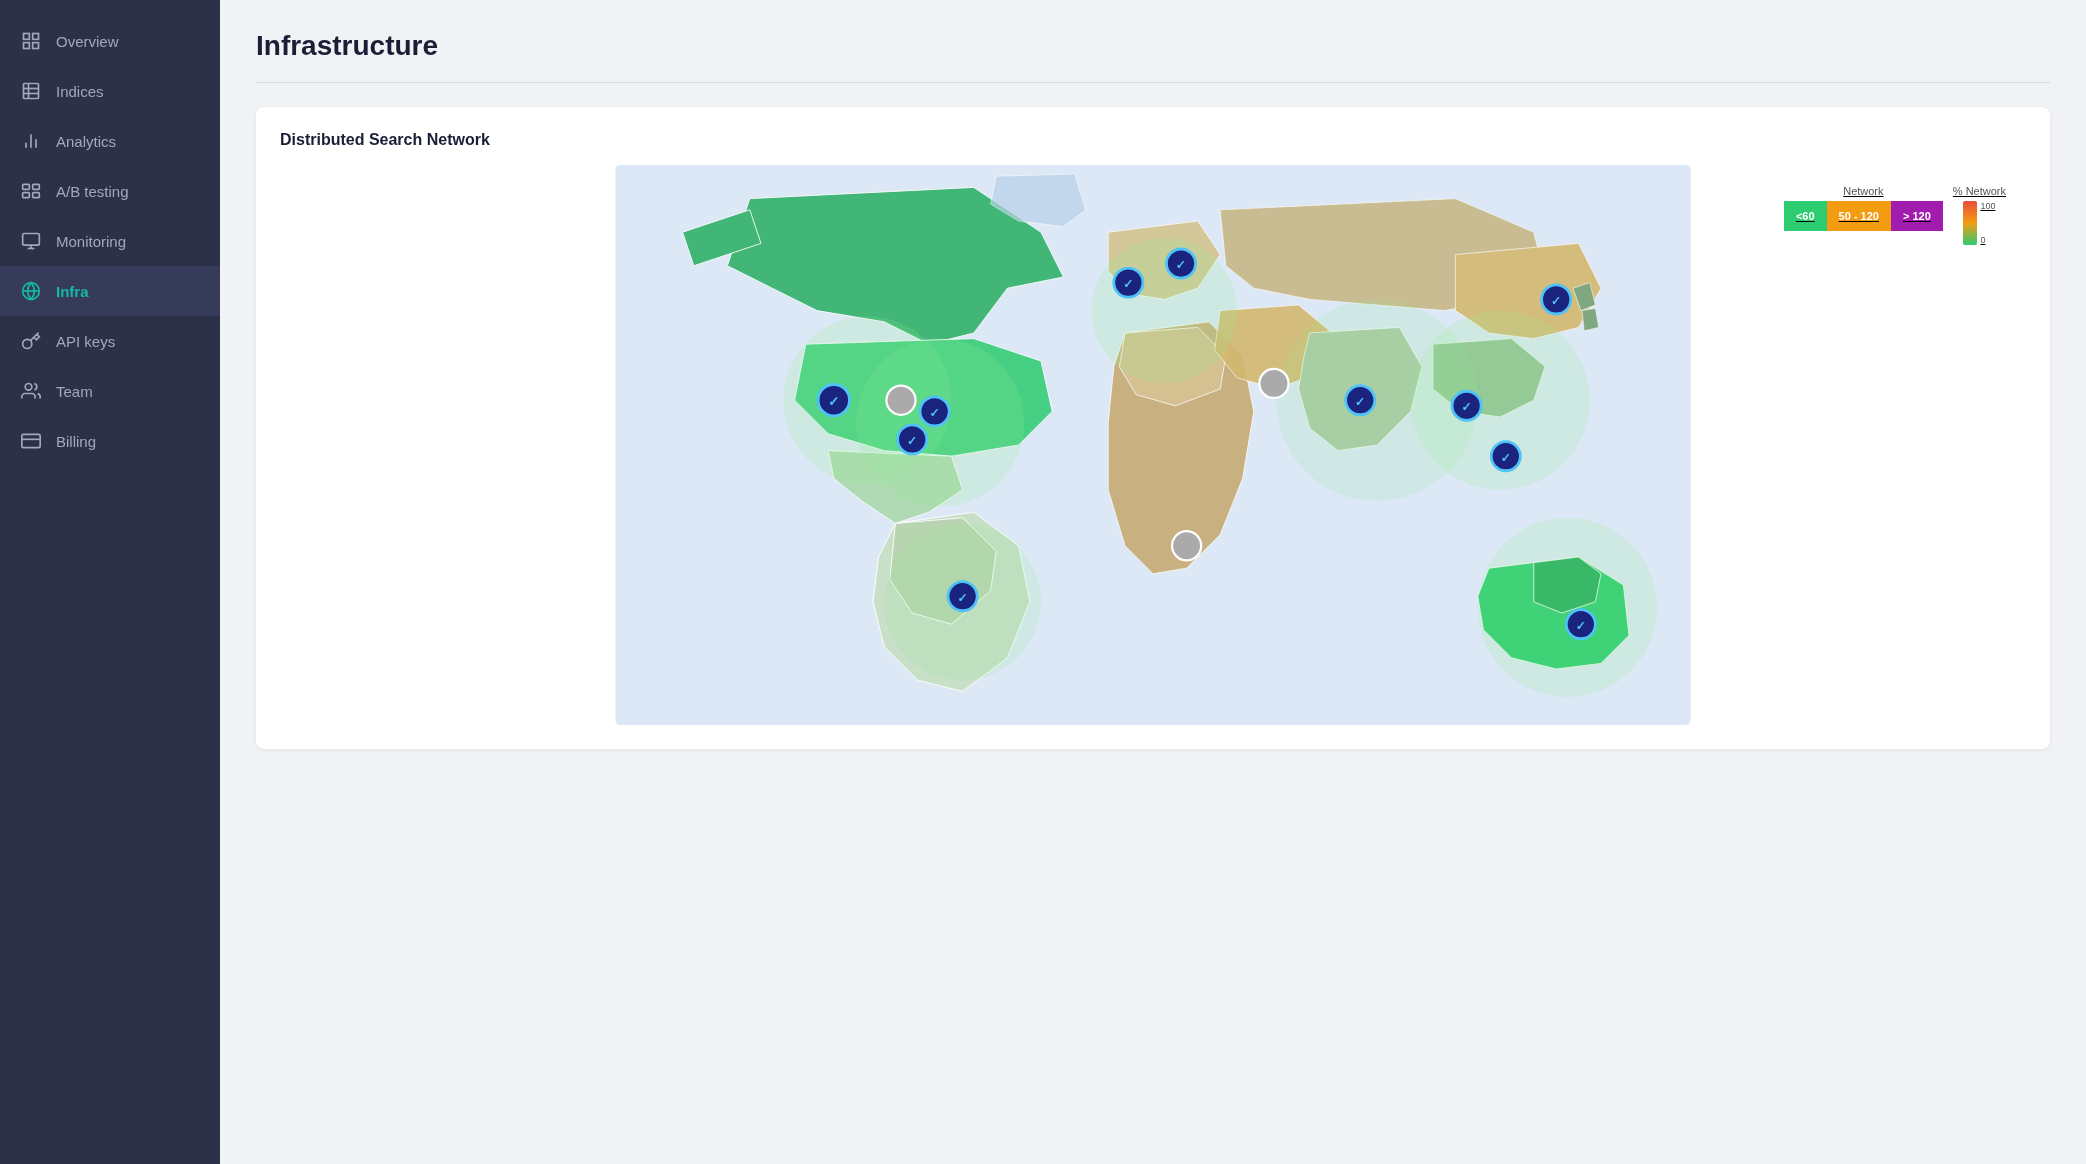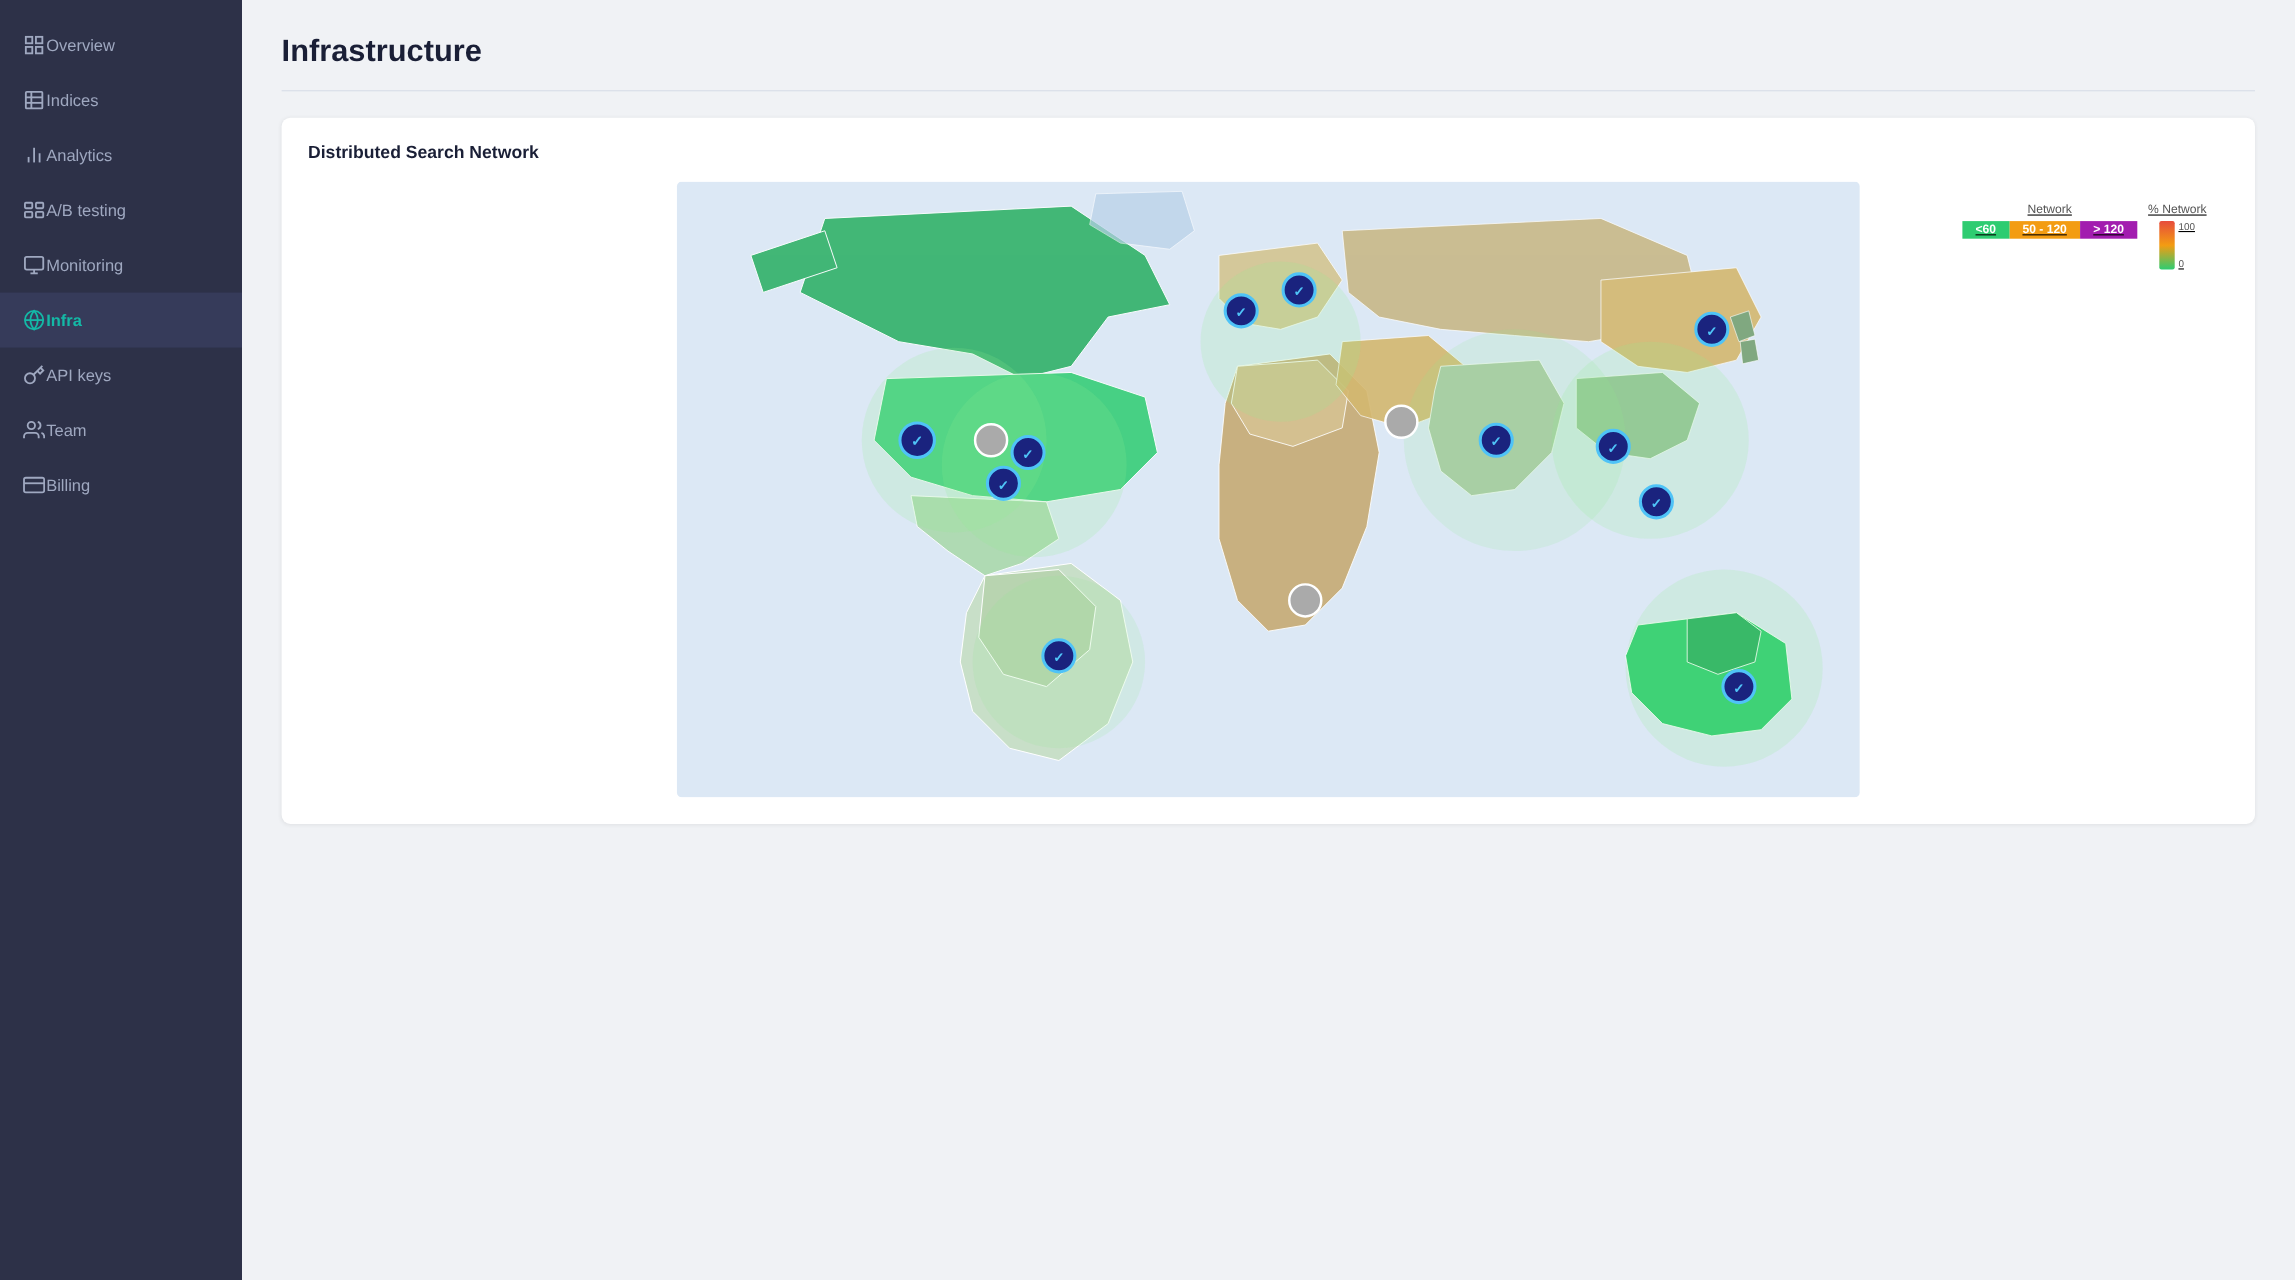--- a/index.html
+++ b/index.html
@@ -15,20 +15,21 @@
       padding: 16px 0;
       height: 100vh;
     }
     .sidebar-item {
       display: flex;
       align-items: center;
       padding: 14px 20px;
       cursor: pointer;
       color: #9fa8c0;
       font-size: 15px;
+      gap: 14px;
       border-radius: 0;
       transition: background 0.15s;
     }
     .sidebar-item.active {
       background: #363b5a;
       color: #14b8a6;
       font-weight: 600;
     }
     .sidebar-item .icon {
       width: 22px;
@@ -101,21 +102,21 @@
       align-items: center;
       text-decoration: underline;
     }
     .legend-label {
       font-size: 11px;
       color: #555;
       margin-bottom: 4px;
     }
     .legend-bar {
       display: flex;
-      height: 16px;
+      height: 30px;
     }
     .legend-seg {
       display: flex;
       align-items: center;
       justify-content: center;
       font-size: 11px;
       color: #fff;
       font-weight: 600;
       padding: 0 12px;
     }

